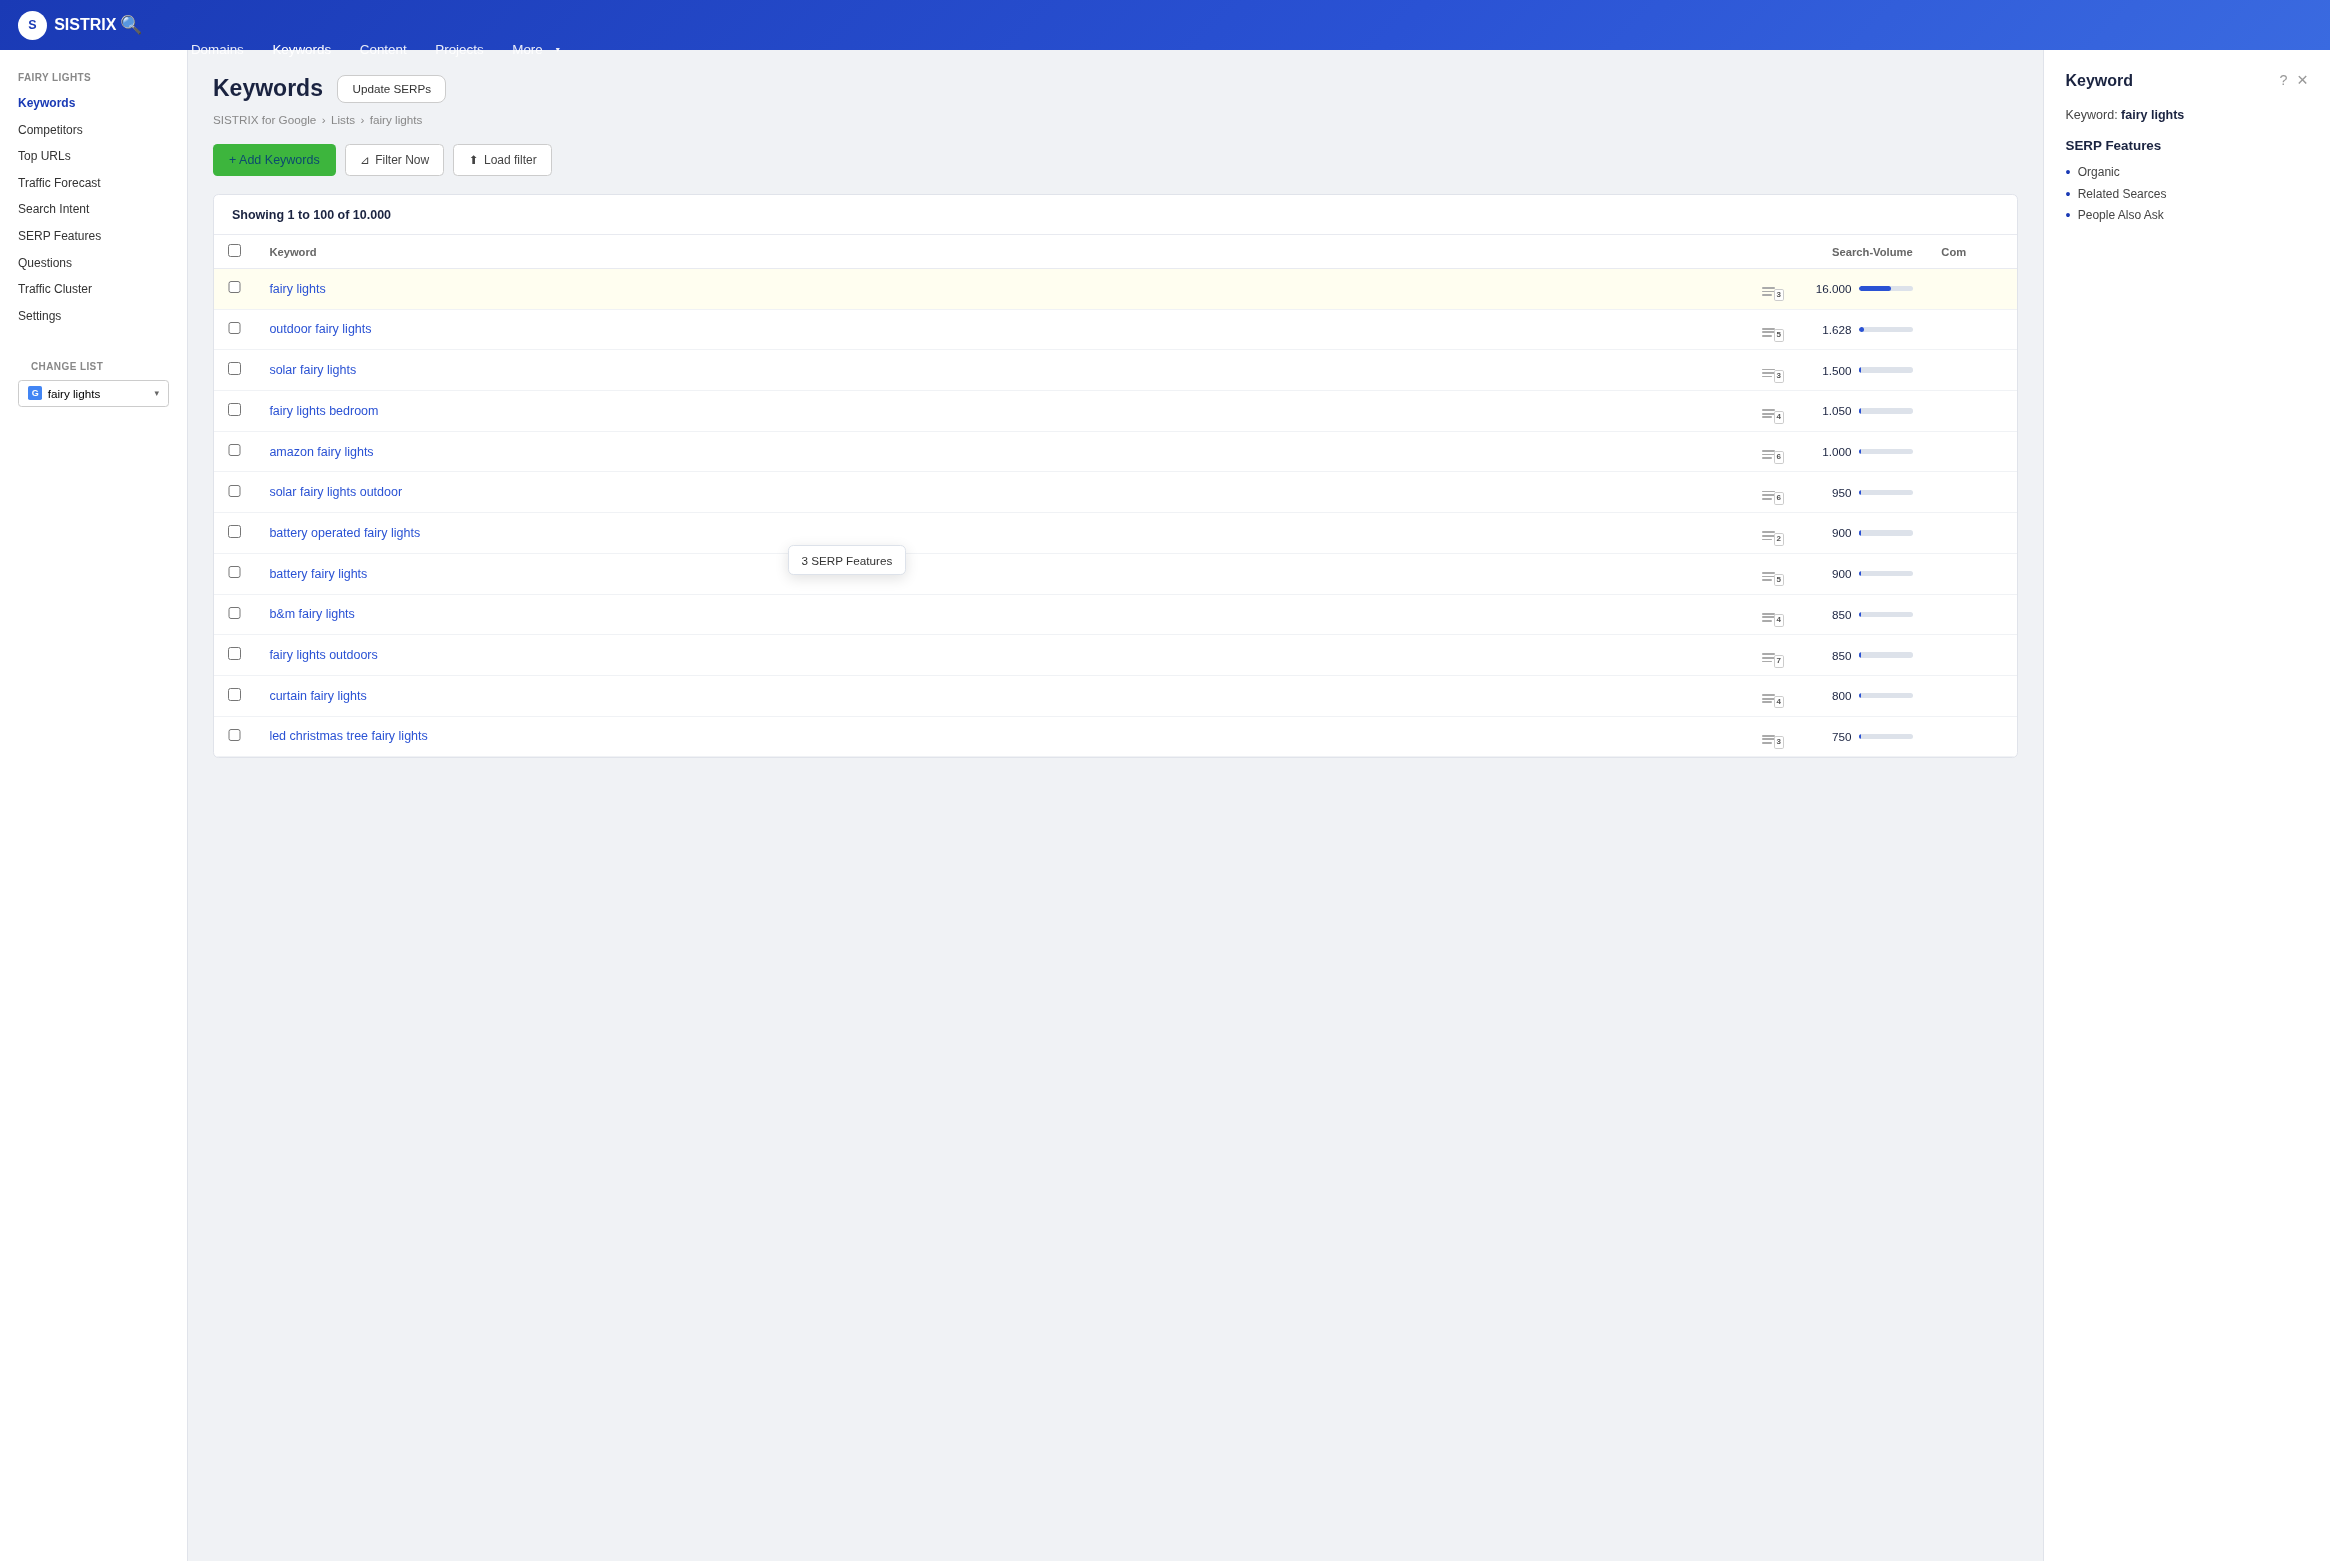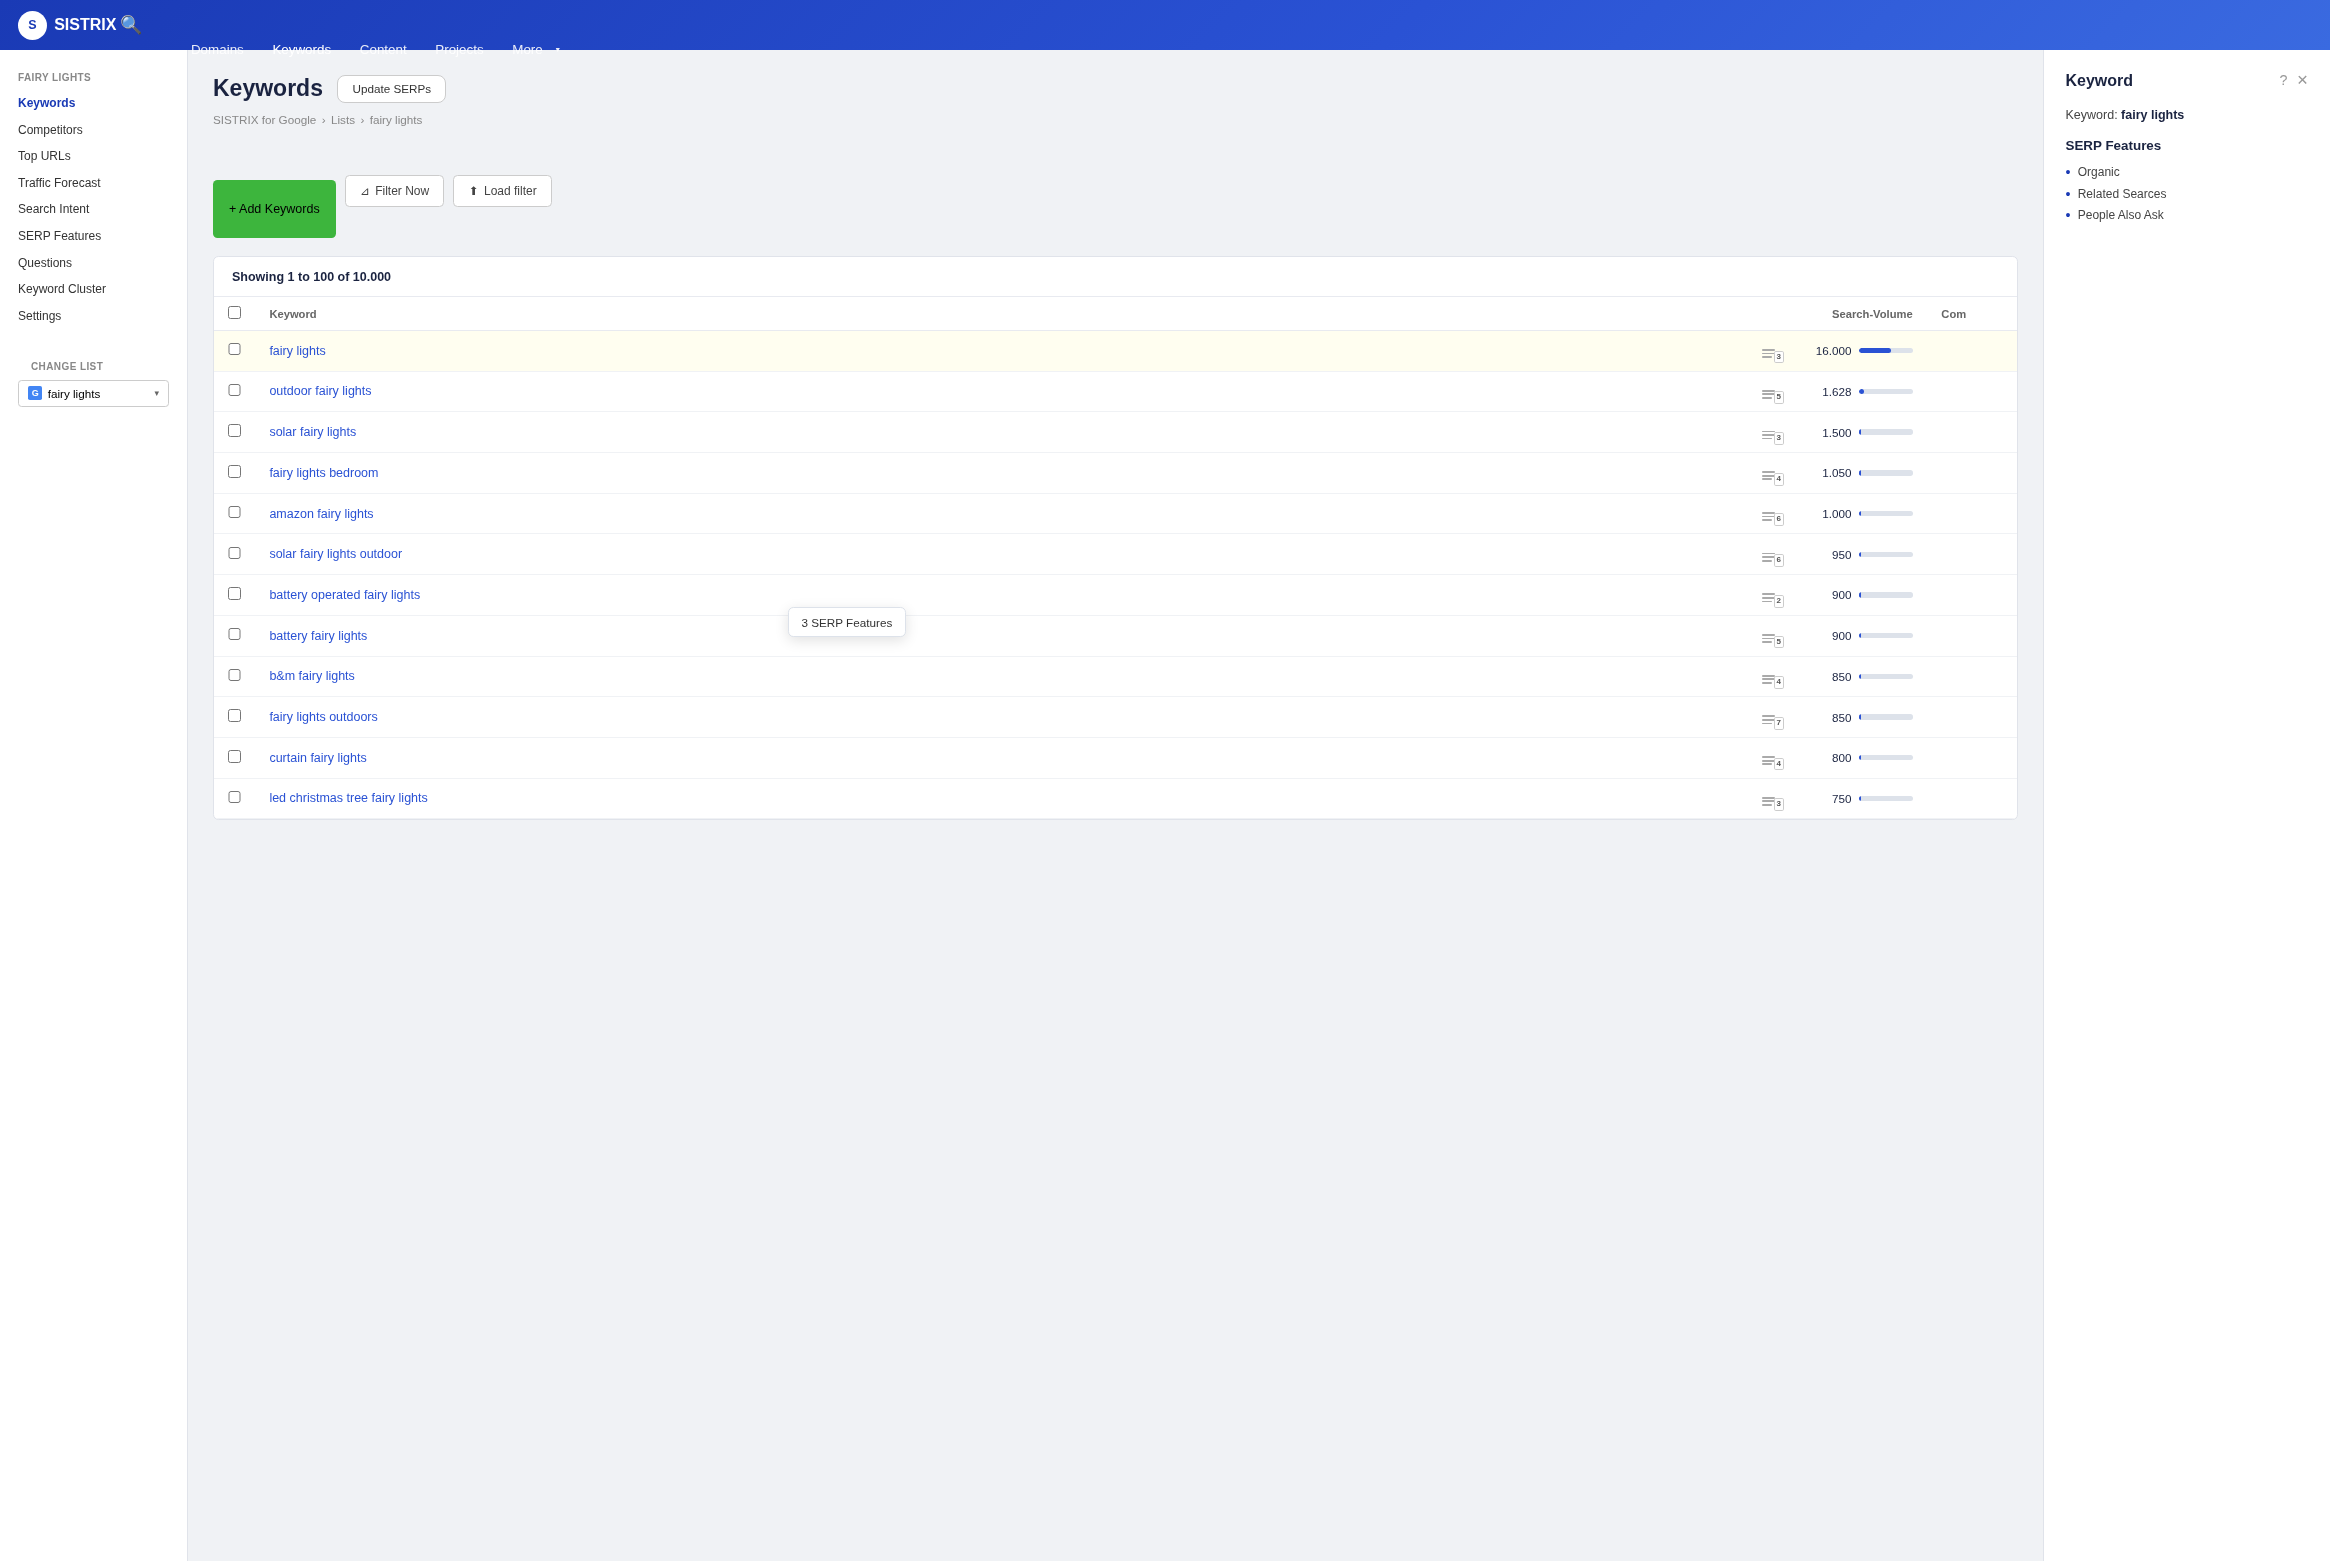--- a/index.html
+++ b/index.html
@@ -115,26 +115,25 @@
     }
     .breadcrumb span { color: #888; }
     .breadcrumb a { color: #888; text-decoration: none; }
     .bc-sep { color: #bbb; }
 
     .actions-bar {
       display: flex; align-items: center; gap: 9px;
       margin-bottom: 18px;
     }
     .add-keywords-btn {
-      background: #3db53d; color: #000000;
+      background: #3db53d; color: #0c4a6e;
       border: none; border-radius: 4.5px;
-      padding: 22px 16px; font-size: 12.5px;
+      padding: 9px 16px; font-size: 12.5px;
       cursor: pointer; display: flex; align-items: center; gap: 5.4px;
       font-weight: 500;
-      margin-top: 36px;
     }
     .filter-btn {
       border: 1.3px solid #ccc; background: white;
       padding: 8px 14.3px; border-radius: 4.5px;
       font-size: 12px; cursor: pointer; color: #444;
       display: flex; align-items: center; gap: 5.4px;
     }
 
     
     .table-card {
@@ -282,21 +281,21 @@
   <aside class="sidebar">
     <div class="sidebar-section-title">FAIRY LIGHTS</div>
 
     <div class="sidebar-item active">Keywords</div>
     <div class="sidebar-item">Competitors</div>
     <div class="sidebar-item">Top URLs</div>
     <div class="sidebar-item">Traffic Forecast</div>
     <div class="sidebar-item">Search Intent</div>
     <div class="sidebar-item">SERP Features</div>
     <div class="sidebar-item">Questions</div>
-    <div class="sidebar-item">Keyword Cluster</div>
+    <div class="sidebar-item">Traffic Cluster</div>
     <div class="sidebar-item">Settings</div>
 
     <div class="sidebar-divider"></div>
 
     <div class="sidebar-change-list">
       <div class="label">CHANGE LIST</div>
       <div class="list-select">
         <div class="google-g">G</div>
         <span class="list-select-text">fairy lights</span>
         <span class="chevron-down">▾</span>

